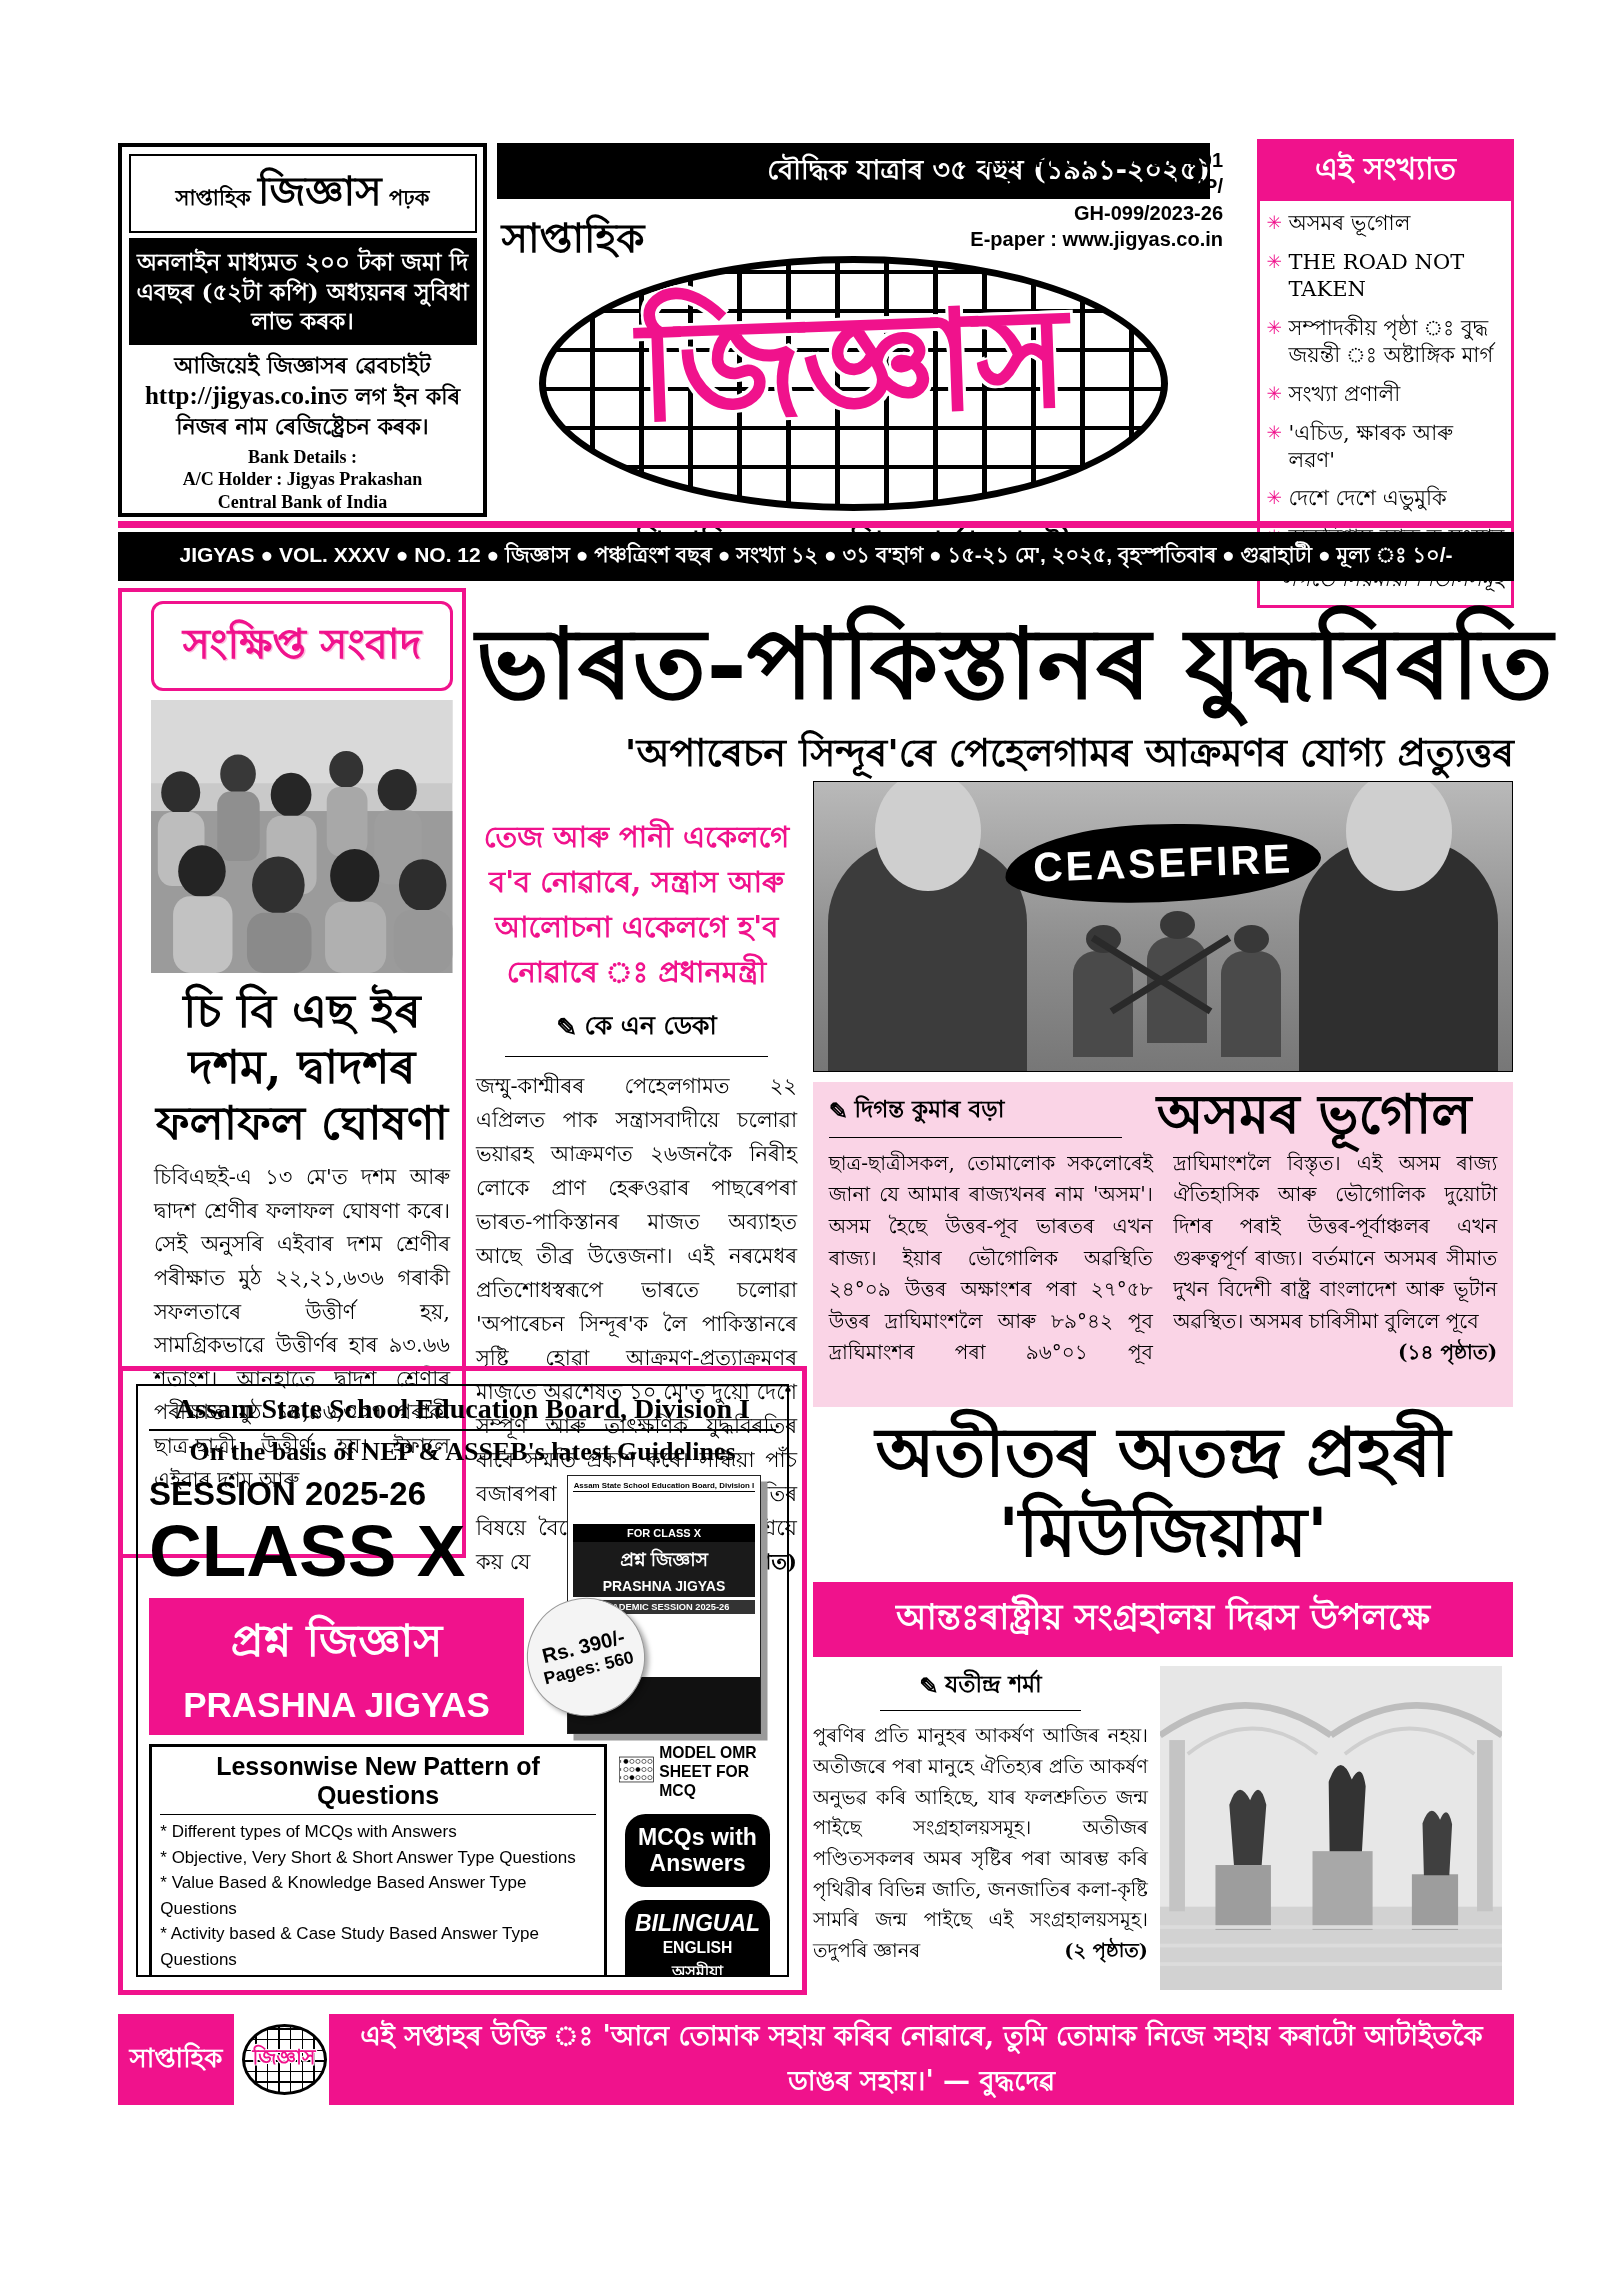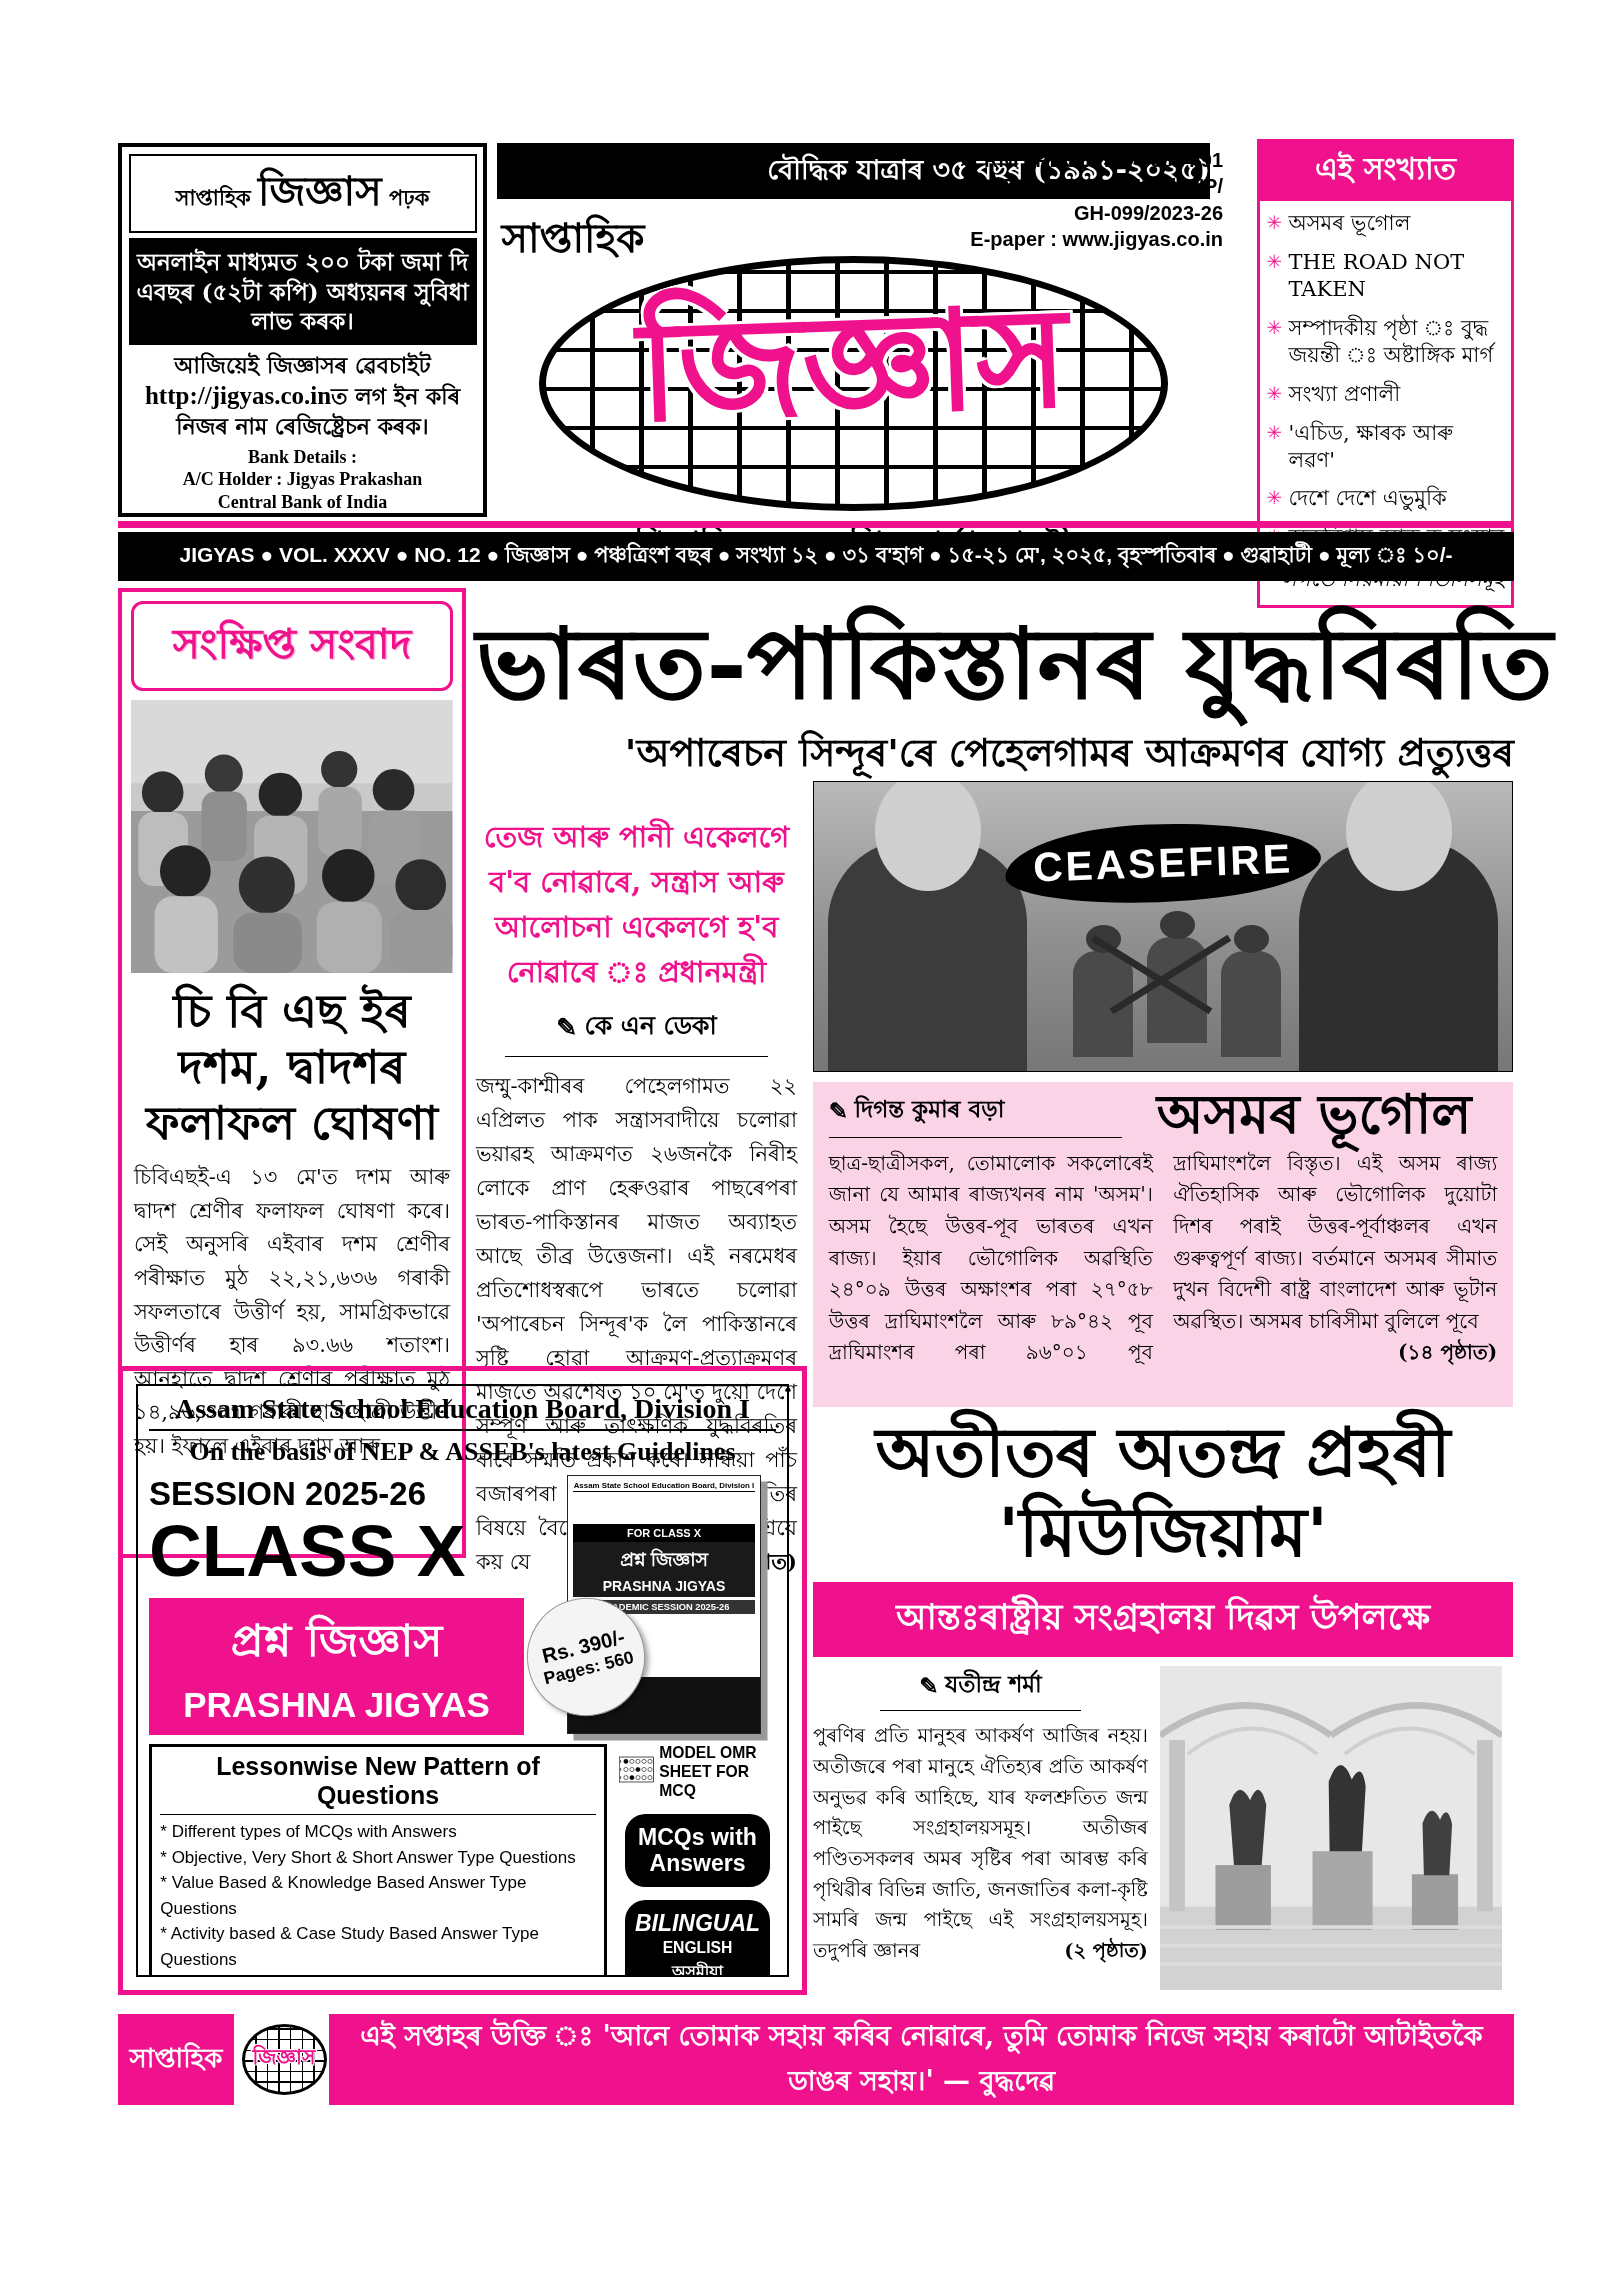--- a/index.html
+++ b/index.html
@@ -53,21 +53,21 @@
   .ti-note{font-style:italic;text-align:right;font-size:21px;margin-top:2.8px;}
 
   
   .pink-rule{left:118px;top:521px;width:1396px;height:7.4px;background:#F0128C;}
   .dateline{left:118px;top:532px;width:1396px;height:49px;background:#000;color:#fff;
             display:flex;align-items:center;justify-content:center;box-sizing:border-box;
             font-size:21px;font-weight:bold;font-family:"Liberation Sans","DejaVu Sans",sans-serif;}
 
   
   .brief{left:118px;top:588px;width:348px;height:970px;border:4.6px solid #F0128C;
-         box-sizing:border-box;overflow:hidden;}
+         box-sizing:border-box;overflow:hidden;padding-left:20px;}
   .brief-title{margin:9.3px;border:3.7px solid #F0128C;border-radius:12px;text-align:center;
       padding:7.4px 2.8px;font-size:41px;font-weight:bold;color:#F0128C;
       text-shadow:1.4px 1.4px 0 #fbc0de;}
   .brief-photo{margin:1.9px 9.3px 0;height:273px;}
   .brief-photo svg{width:100%;height:100%;display:block;}
   .brief-head{font-size:46px;font-weight:bold;text-align:center;line-height:1.22;margin-top:9.3px;}
   .brief-body{margin:10.2px 12px 0;font-size:21px;line-height:1.6;text-align:justify;}
 
   
   .lead-head{left:476px;top:589px;width:1038px;text-align:center;font-size:98px;

